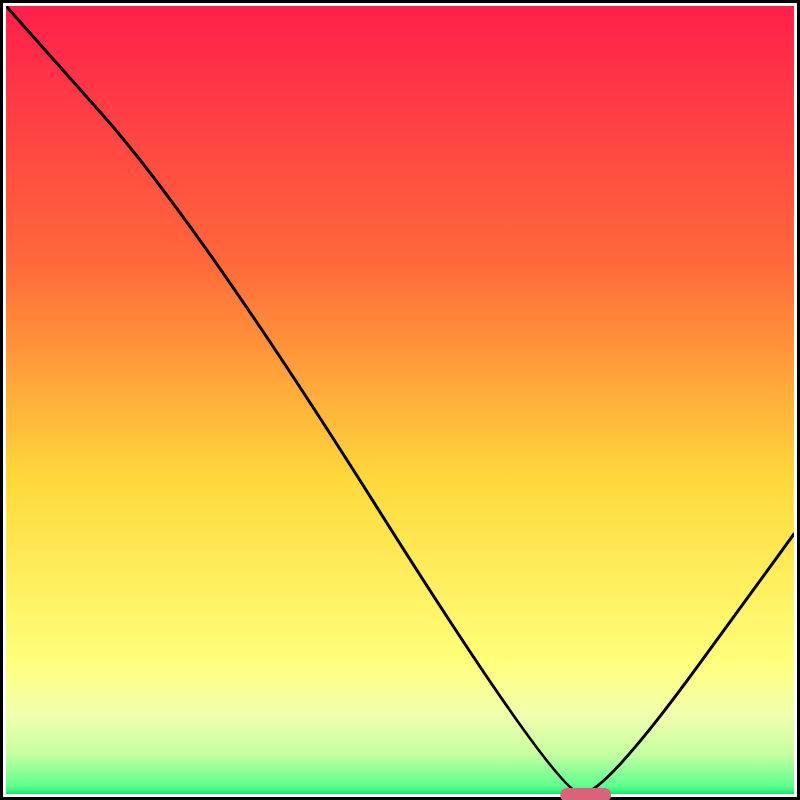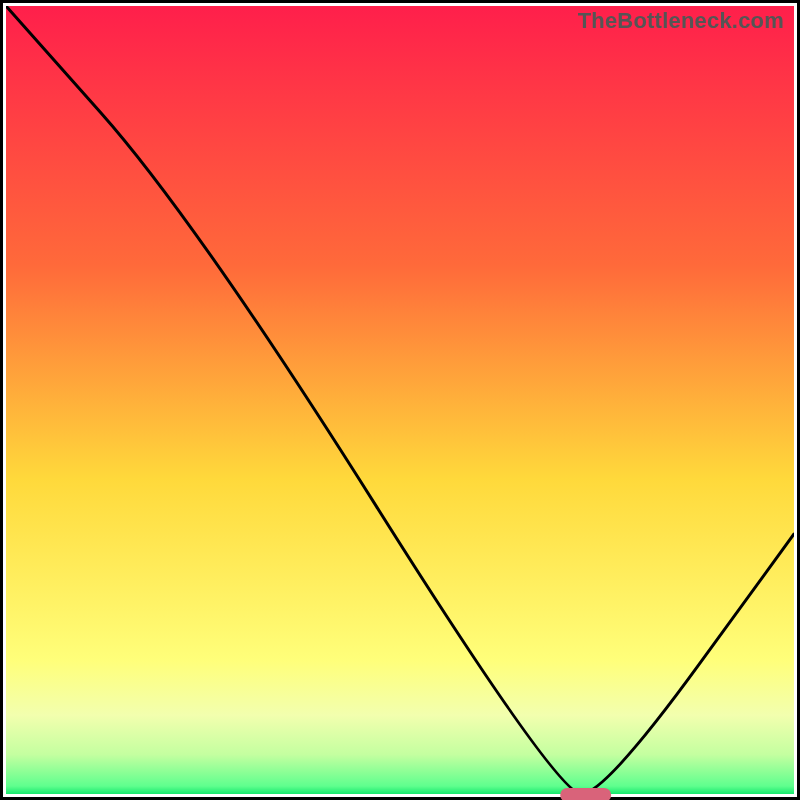--- a/index.html
+++ b/index.html
@@ -70,15 +70,14 @@
       </defs>
       <rect x="0" y="0" width="794" height="794" fill="url(#bg-grad)"></rect>
     </svg>
 
     <svg class="fill" viewBox="0 0 794 794" preserveAspectRatio="none">
       <path id="curve-path" d="M 0.0 0.0 Q 0.0 0.0 95.3 107.2 Q 190.6 214.4 373.2 504.2 Q 555.8 794.0 579.6 794.0 Q 603.4 794.0 698.7 663.0 L 794.0 532.0" fill="none" stroke="#000" stroke-width="3" stroke-linejoin="round" stroke-linecap="round"></path>
     </svg>
 
     <div id="marker" class="marker" style="left: 579.62px; top: 789.236px; width: 51.61px; background: rgb(217, 99, 122);"></div>
 
-    <div class="watermark">TheBottleneck.com</div>
   </div>
 </div>
 
 </body></html>

